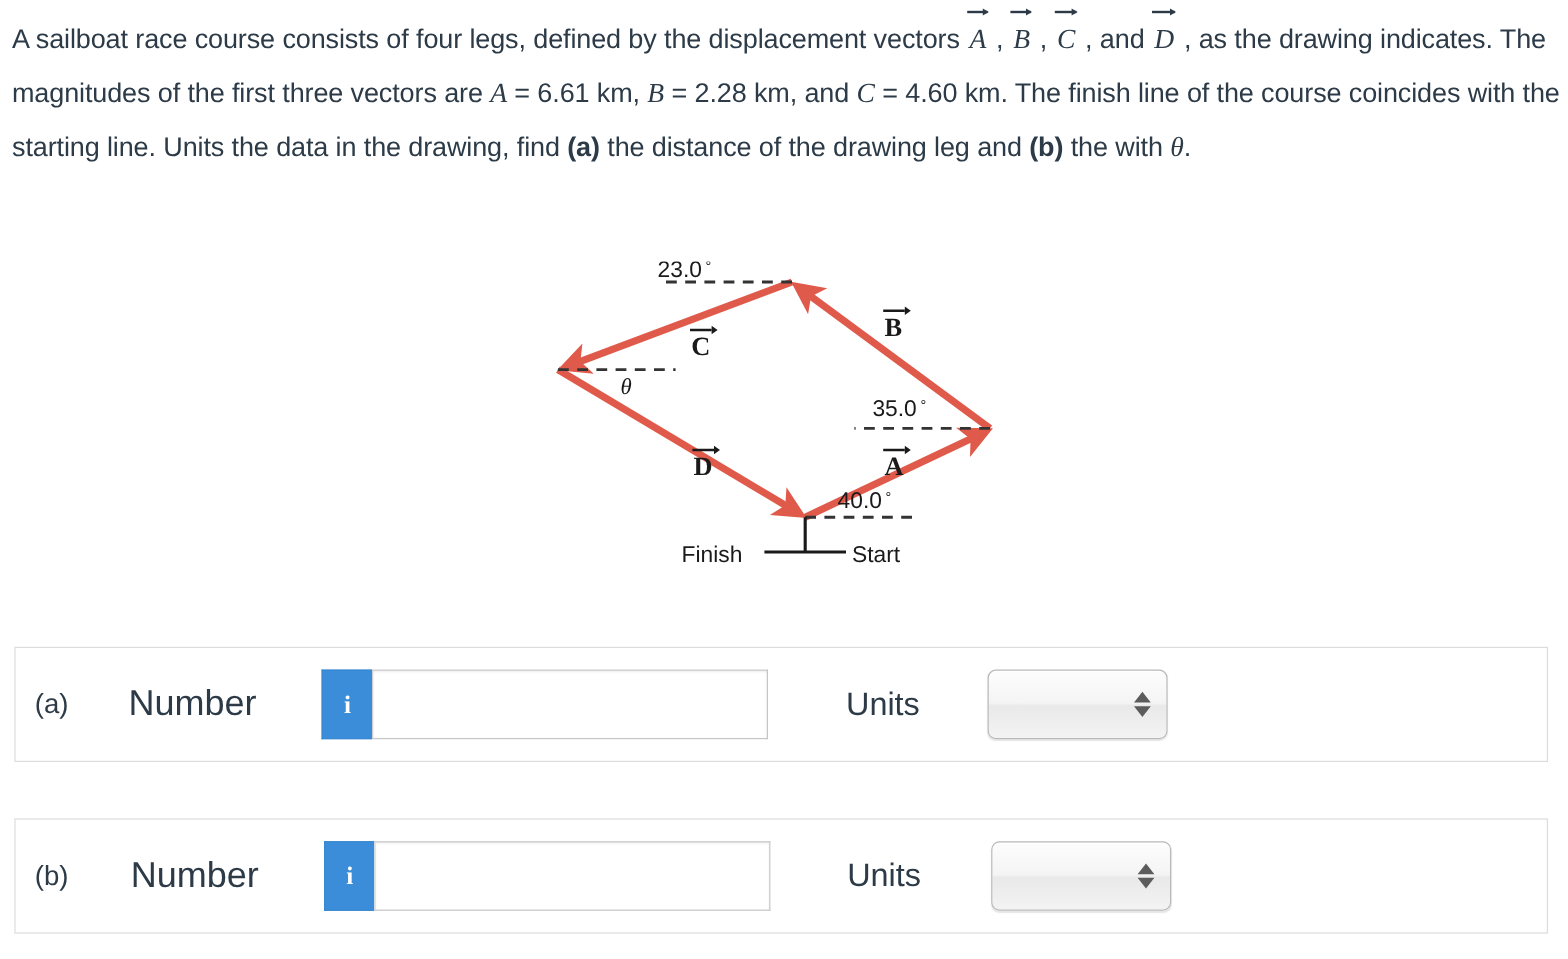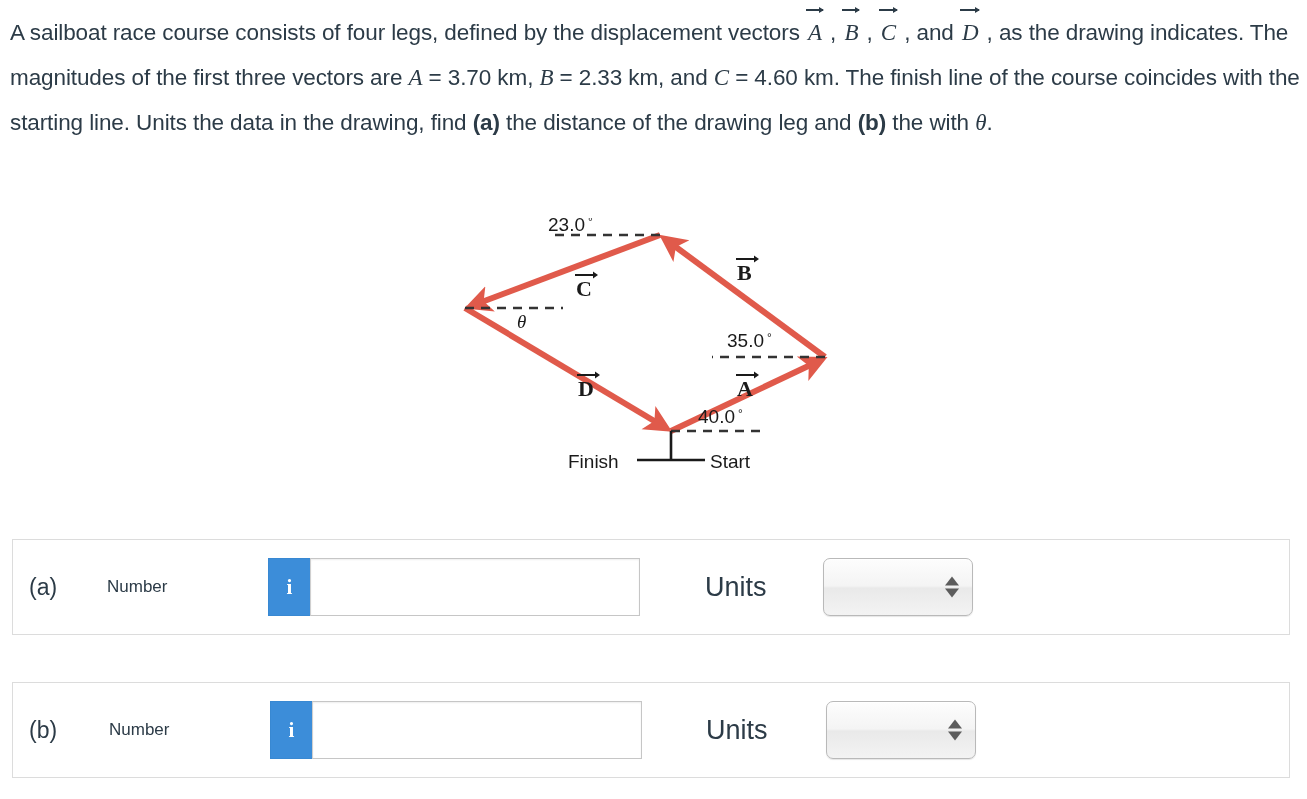--- a/index.html
+++ b/index.html
@@ -94,21 +94,21 @@
     top: 50%;
     transform: translateY(-50%);
     font-size: 23px;
     color: #2c3b47;
     white-space: nowrap;
   }
   .number-label {
     position: absolute;
     top: 50%;
     transform: translateY(-50%);
-    font-size: 17px;
+    font-size: 30px;
     color: #2c3b47;
     white-space: nowrap;
   }
   .units-label {
     position: absolute;
     top: 50%;
     transform: translateY(-50%);
     font-size: 27px;
     color: #2c3b47;
     white-space: nowrap;
@@ -194,21 +194,21 @@
     border-right: 7px solid transparent;
   }
   .sel-arrows i.up   { border-bottom: 9px solid #5c5c5c; }
   .sel-arrows i.down { border-top: 9px solid #5c5c5c; }
 </style>
 </head>
 <body>
 
 <div id="question-text">
   <span>A sailboat race course consists of four legs, defined by the displacement vectors </span><span class="vec"><span class="vbar"></span><span>A</span></span> , <span class="vec"><span class="vbar"></span><span>B</span></span> , <span class="vec"><span class="vbar"></span><span>C</span></span> ,
-  and <span class="vec"><span class="vbar"></span><span>D</span></span> <span>, as the drawing indicates. The magnitudes of the first three vectors are </span><span class="em">A</span><span> = 3.70 km, </span><span class="em">B</span><span> = 2.33 km, and </span><span class="em">C</span><span> = 4.60 km. The finish line of the course coincides with the starting line.</span>
+  and <span class="vec"><span class="vbar"></span><span>D</span></span> <span>, as the drawing indicates. The magnitudes of the first three vectors are </span><span class="em">A</span><span> = 6.61 km, </span><span class="em">B</span><span> = 2.28 km, and </span><span class="em">C</span><span> = 4.60 km. The finish line of the course coincides with the starting line.</span>
   <span>Units the data in the drawing, find </span><b>(a)</b><span> the distance of the drawing leg and </span><b>(b)</b><span> the with </span><span class="em">θ</span><span>.</span>
 </div>
 
 <div id="figure">
   <svg width="420" height="275" viewBox="0 0 420 275" xmlns="http://www.w3.org/2000/svg">
     <defs>
       <marker id="ah" markerWidth="5.2" markerHeight="5.2" refX="3.4" refY="2.6" orient="auto" markerUnits="strokeWidth">
         <path d="M0,0.35 L4.6,2.6 L0,4.85 L1.15,2.6 Z" fill="#e05a4b"></path>
       </marker>
     </defs>

